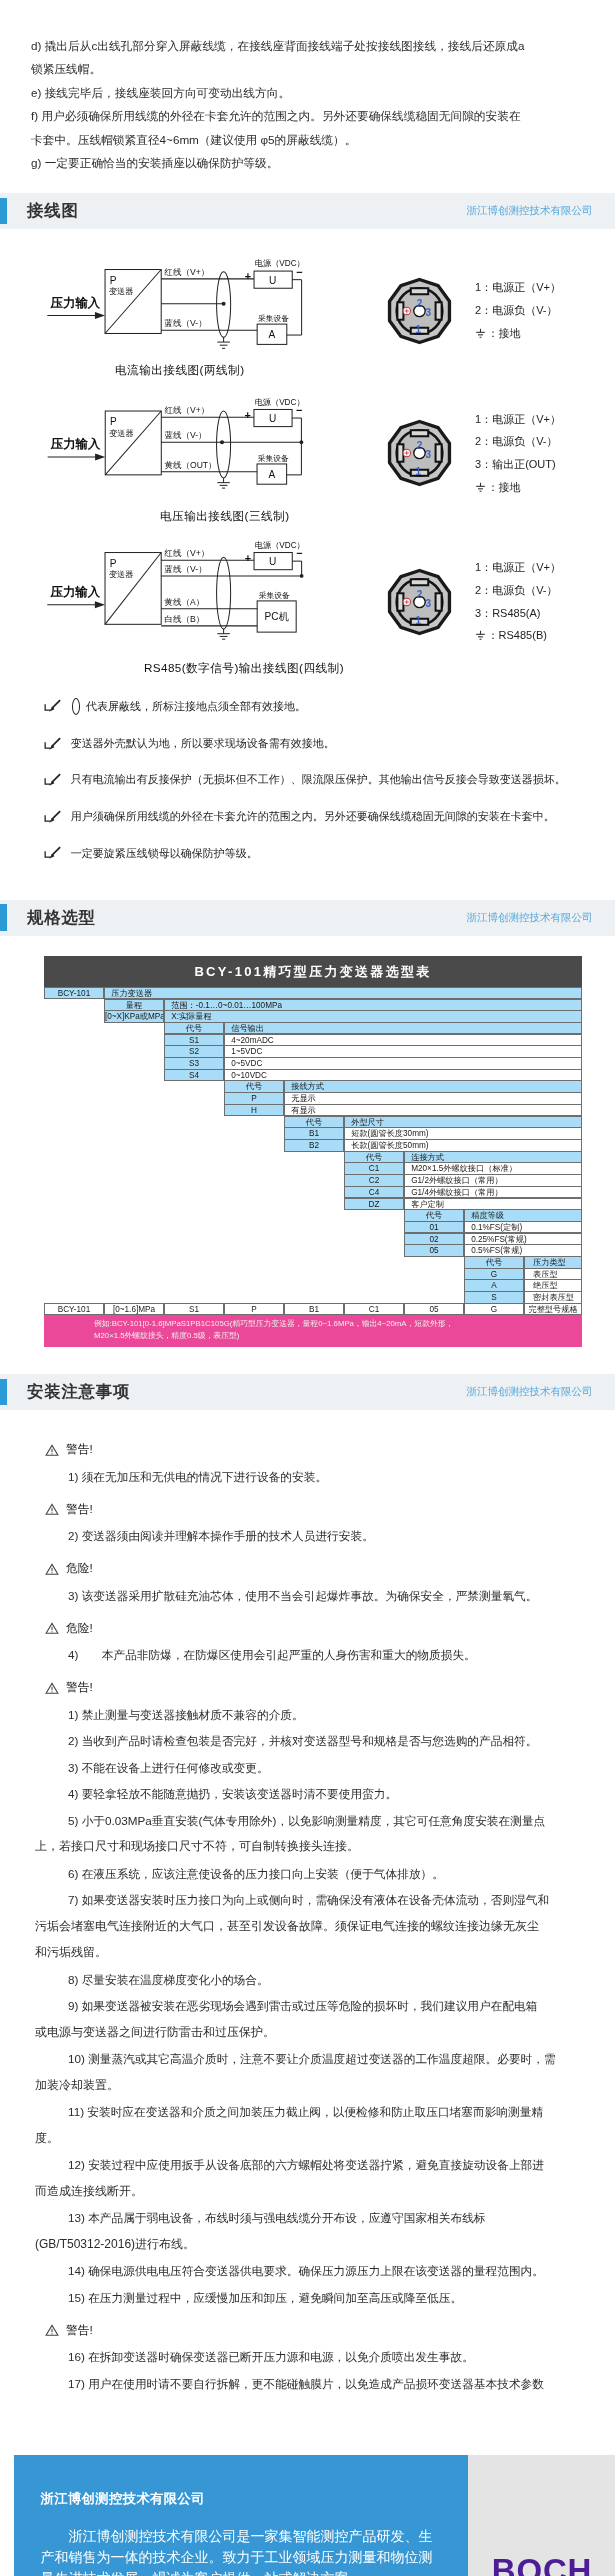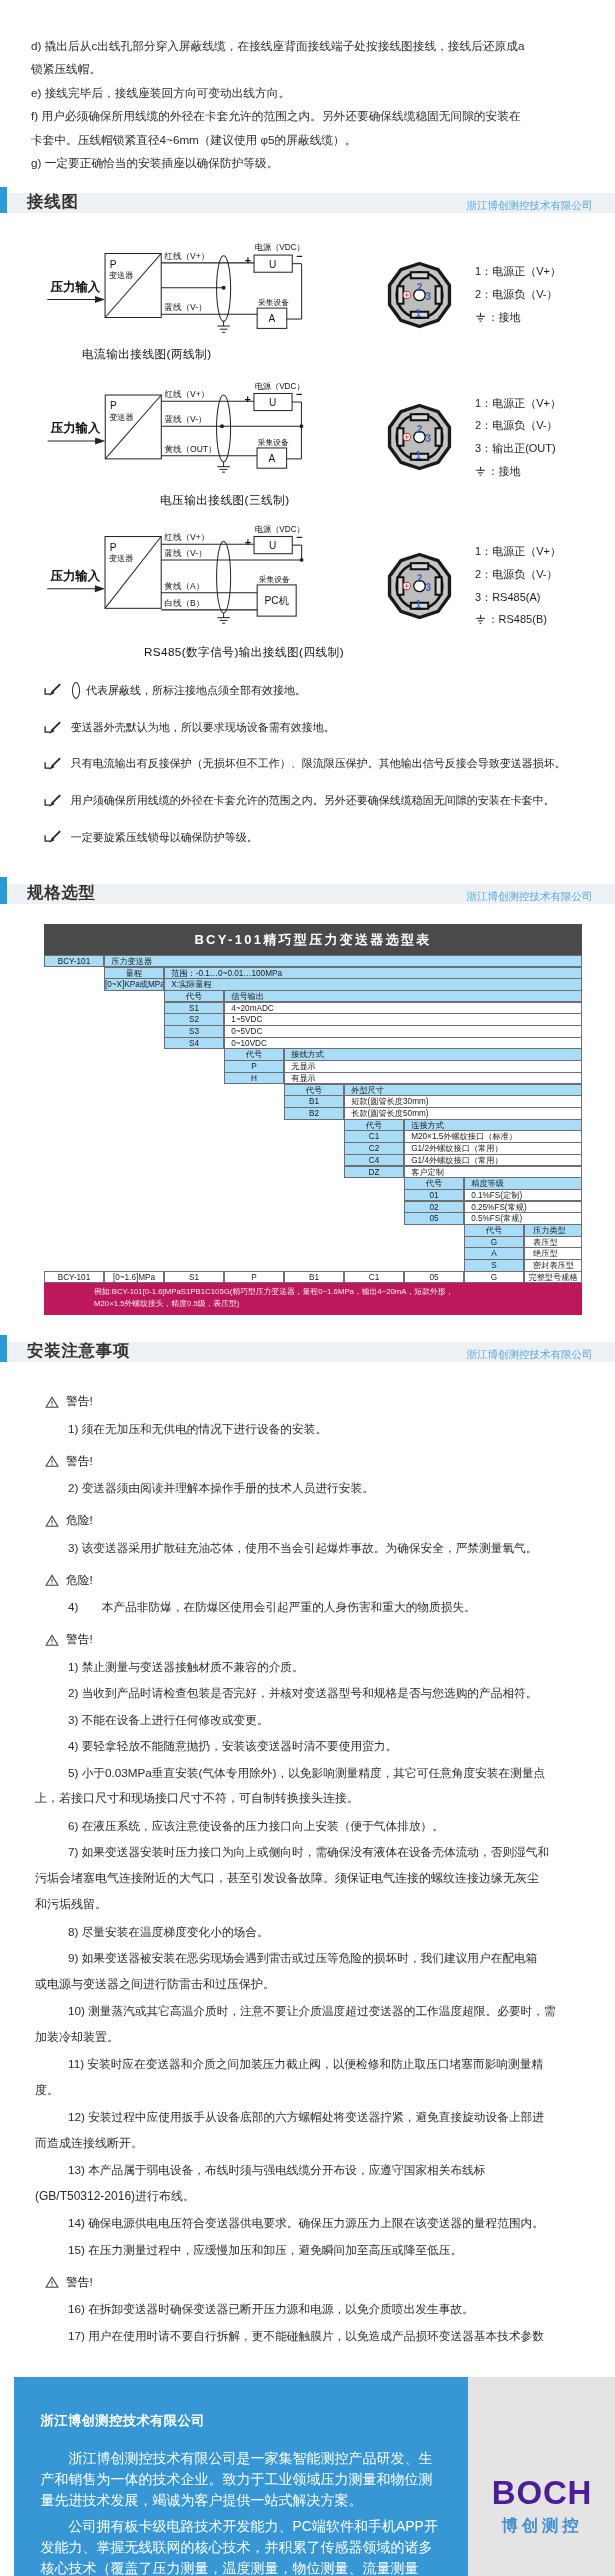--- a/index.html
+++ b/index.html
@@ -4,21 +4,21 @@
 <style>
   html,body{margin:0;padding:0}
   body{width:616px;background:#fff;font-family:"Liberation Sans","DejaVu Sans",sans-serif;color:#222}
   .page{width:616px;overflow:hidden}
 
   
   .intro{padding:34px 31px 18.7px 31px}
   .intro p{margin:0;font-size:11.7px;line-height:23.4px;color:#2b2b2b}
 
   
-  .secbar{display:flex;align-items:flex-end;height:20px;background:#eef1f3}
+  .secbar{display:flex;align-items:center;height:36px;background:#eef1f3}
   .secbar .accent{width:7px;height:26.5px;background:#2b9bd8}
   .secbar h2{font-size:16.4px;margin:0 0 0 20px;color:#333;font-weight:700;letter-spacing:0.8px}
   .secbar .company{margin-left:auto;margin-right:23.4px;font-size:10.5px;color:#54a8dc}
 
   
   .wiring{padding:12.5px 0 4.7px 0}
   .dia-row{display:flex;align-items:center;margin:1.6px 0 4.7px 27px}
   .dia-left{width:359px}
   .dsvg line,.dsvg rect,.dsvg ellipse{stroke:#222;fill:none;stroke-width:1.3}
   .dsvg text{fill:#111;stroke:none}
@@ -39,24 +39,24 @@
   .t-title{background:#4a4a4a;color:#fff;text-align:center;font-size:13px;letter-spacing:2.3px;padding:7px 0;font-weight:600}
   .trow,.tfinal{display:flex;margin-top:-0.8px}
   .tc{box-sizing:border-box;border:0.8px solid #6e6e6e;height:12.5px;font-size:8.2px;line-height:11px;overflow:hidden;white-space:nowrap;color:#1a1a1a}
   .tc.code{flex:0 0 60px;text-align:center;background:#a9dcf6}
   .tc.desc{flex:1 1 auto;padding-left:6.2px;background:#fff;min-width:0}
   .tc.desc.blue{background:#a9dcf6}
   .tc.desc.center{text-align:left;padding-left:8px}
   .tsp{flex:0 0 60px;background:linear-gradient(to right,transparent calc(50% - 0.4px),#8a8a8a calc(50% - 0.4px),#8a8a8a calc(50% + 0.4px),transparent calc(50% + 0.4px))}
   .tc.fcell{flex:0 0 60px;background:#fff;text-align:center}
   .tc.fcell.last{flex:1 1 auto}
-  .t-example{background:#be185d;color:#efefef;font-size:7.8px;line-height:11.7px;padding:3.9px 7.8px 5.5px 50px;margin-top:-0.8px}
+  .t-example{background:#ec4899;color:#efefef;font-size:7.8px;line-height:11.7px;padding:3.9px 7.8px 5.5px 50px;margin-top:-0.8px}
 
   
-  .install{padding:17px 31px 25px 31px}
+  .install{padding:17px 31px 55px 31px}
   .alert{display:flex;align-items:center;margin:15.6px 0 9.4px 14px;font-size:11.7px;color:#222}
   .alert svg{margin-right:7px;flex:none}
   .item{margin:0 0 7px 37px;font-size:11.7px;line-height:19.5px;color:#2b2b2b}
   .cont{margin:0 0 7px 4px;font-size:12px;line-height:19.5px;color:#2b2b2b}
 
   
   .footer{display:flex;align-items:flex-start}
   .f-spacer{width:14px;flex:none}
   .f-blue{width:454px;box-sizing:border-box;background:#3697d4;color:#fff;padding:25px 23.4px 31px 26.5px;min-height:257px}
   .f-blue h3{margin:9.4px 0 18.7px 0;font-size:13.3px;letter-spacing:0.4px}
@@ -113,21 +113,21 @@
           <text x="345" y="42" font-size="14" font-weight="700">−</text>
           <rect x="291" y="36" width="49" height="22"></rect>
           <text x="315" y="52" font-size="13" text-anchor="middle">U</text>
           <line x1="340" y1="47" x2="352" y2="47"></line>
             <line x1="352" y1="47" x2="352" y2="118"></line>
             <line x1="333" y1="118" x2="352" y2="118"></line>
           <text x="296" y="100" font-size="10">采集设备</text>
           <rect x="295" y="104" width="38" height="26"></rect>
           <text x="314" y="122" font-size="13" text-anchor="middle">A</text>
         </svg>
-        <div class="caption" style="margin-left:55px">电流输出接线图(两线制)</div>
+        <div class="caption" style="margin-left:88px">电流输出接线图(两线制)</div>
       </div>
       <div class="dia-right">
         <svg class="conn" width="67" height="74" viewBox="0 0 100 110">
           <polygon points="94.7,40.5 77.6,17 50,8 22.4,17 5.3,40.5 5.3,69.5 22.4,93 50,102 77.6,93 94.7,69.5" fill="#c6c6c6" stroke="#1a1a1a" stroke-width="5" stroke-linejoin="round"></polygon>
           <circle cx="50" cy="55" r="34" fill="#bdbdbd" stroke="#141414" stroke-width="4"></circle>
           <rect x="37" y="21" width="26" height="9" fill="#d8d8d8" stroke="#111" stroke-width="3"></rect>
           <rect x="37" y="80" width="26" height="9" fill="#d8d8d8" stroke="#111" stroke-width="3"></rect>
           <rect x="17" y="42" width="9" height="26" fill="#d8d8d8" stroke="#111" stroke-width="3"></rect>
           <rect x="74" y="42" width="9" height="26" fill="#d8d8d8" stroke="#111" stroke-width="3"></rect>
           <circle cx="50" cy="55" r="8.5" fill="#fff" stroke="#111" stroke-width="2"></circle>

